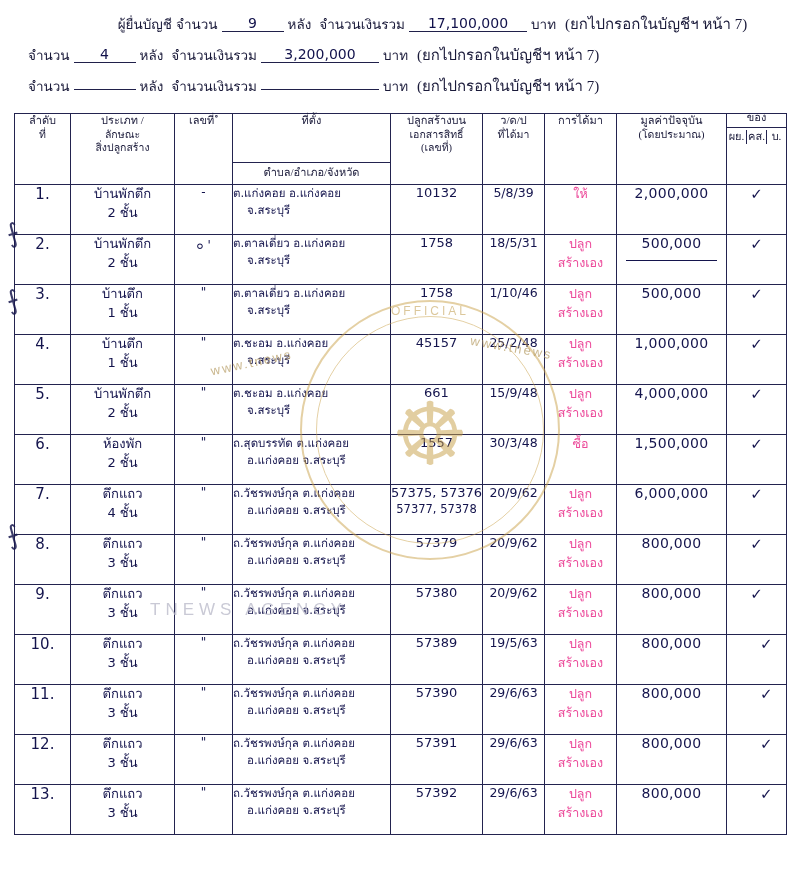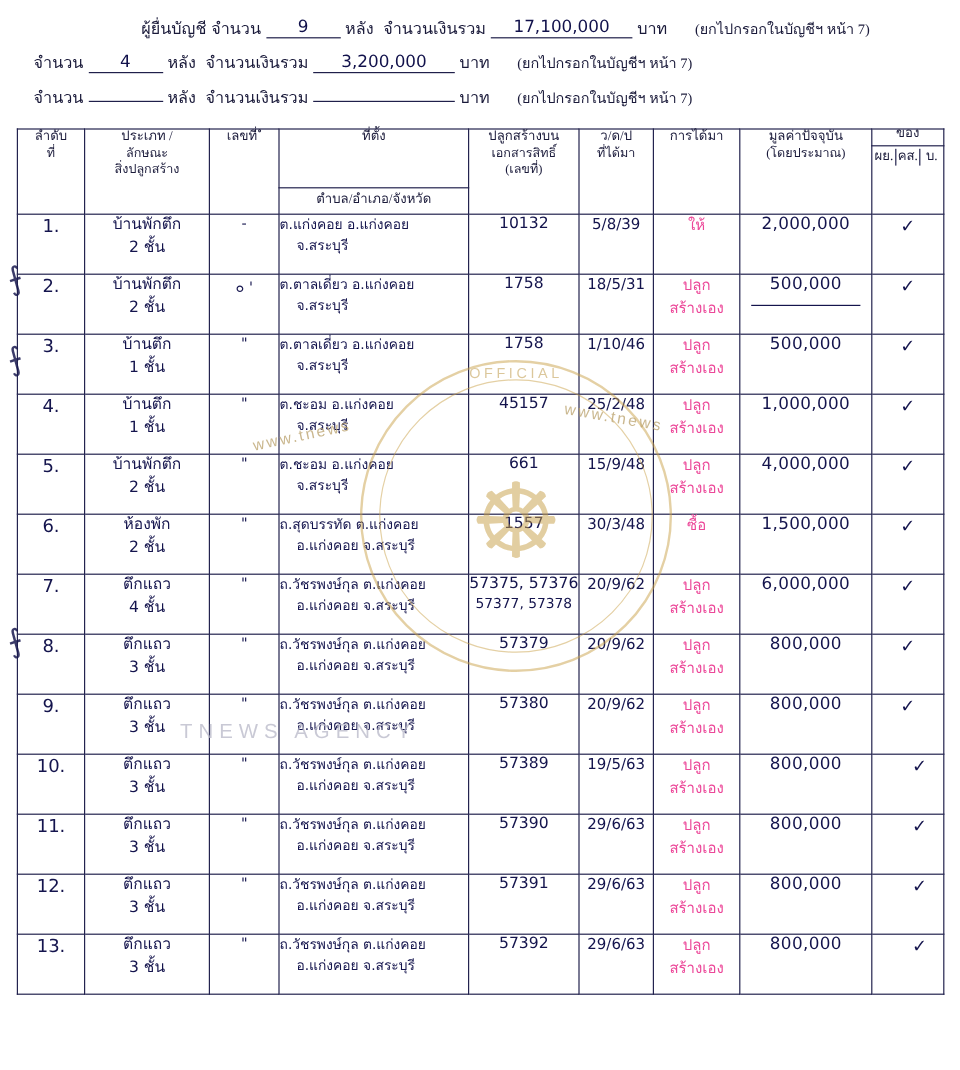--- a/index.html
+++ b/index.html
@@ -53,22 +53,22 @@
     font-size: 14px;
     color: #12124a;
     position: relative;
     top: -1px;
   }
   .fill.num-sm { width: 62px; }
   .fill.num-lg { width: 118px; }
   .fill.blank-sm { width: 62px; }
   .fill.blank-lg { width: 118px; }
   .note {
-    font-size: 12px;
-    margin-left: 19px;
+    font-size: 15px;
+    margin-left: 5px;
   }
   .hand {
     font-family: "DejaVu Sans", sans-serif;
     color: #11114b;
   }
 
   
   table.reg {
     width: 100%;
     border-collapse: collapse;

